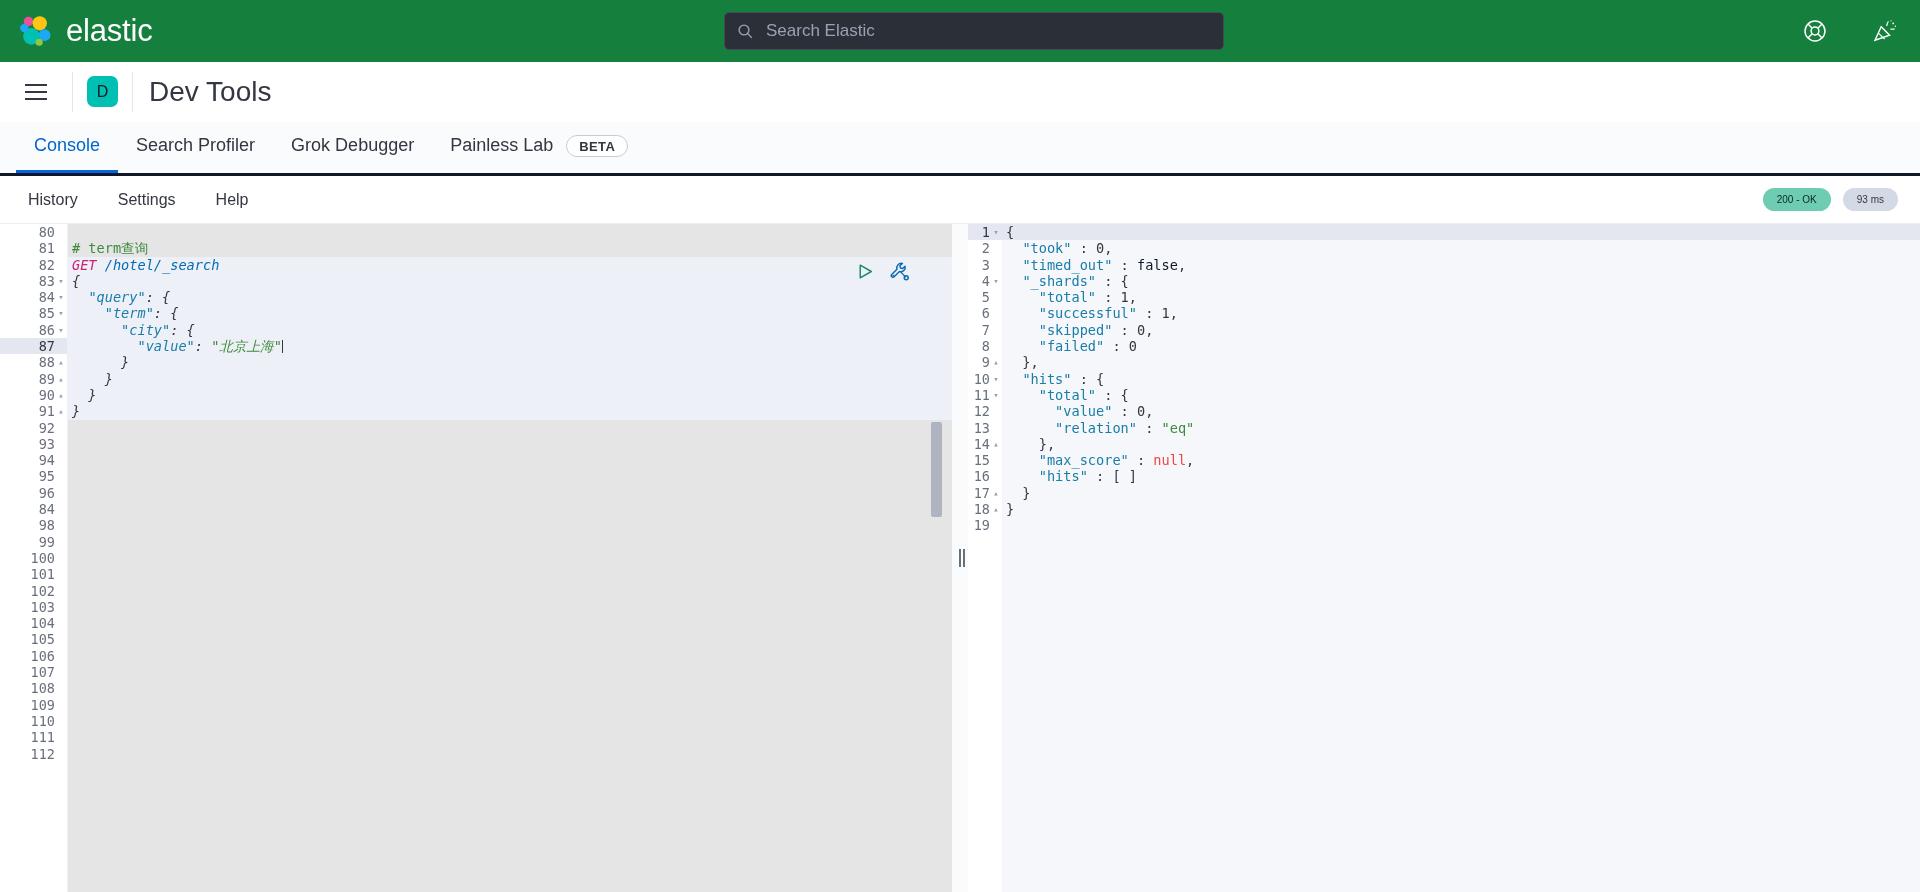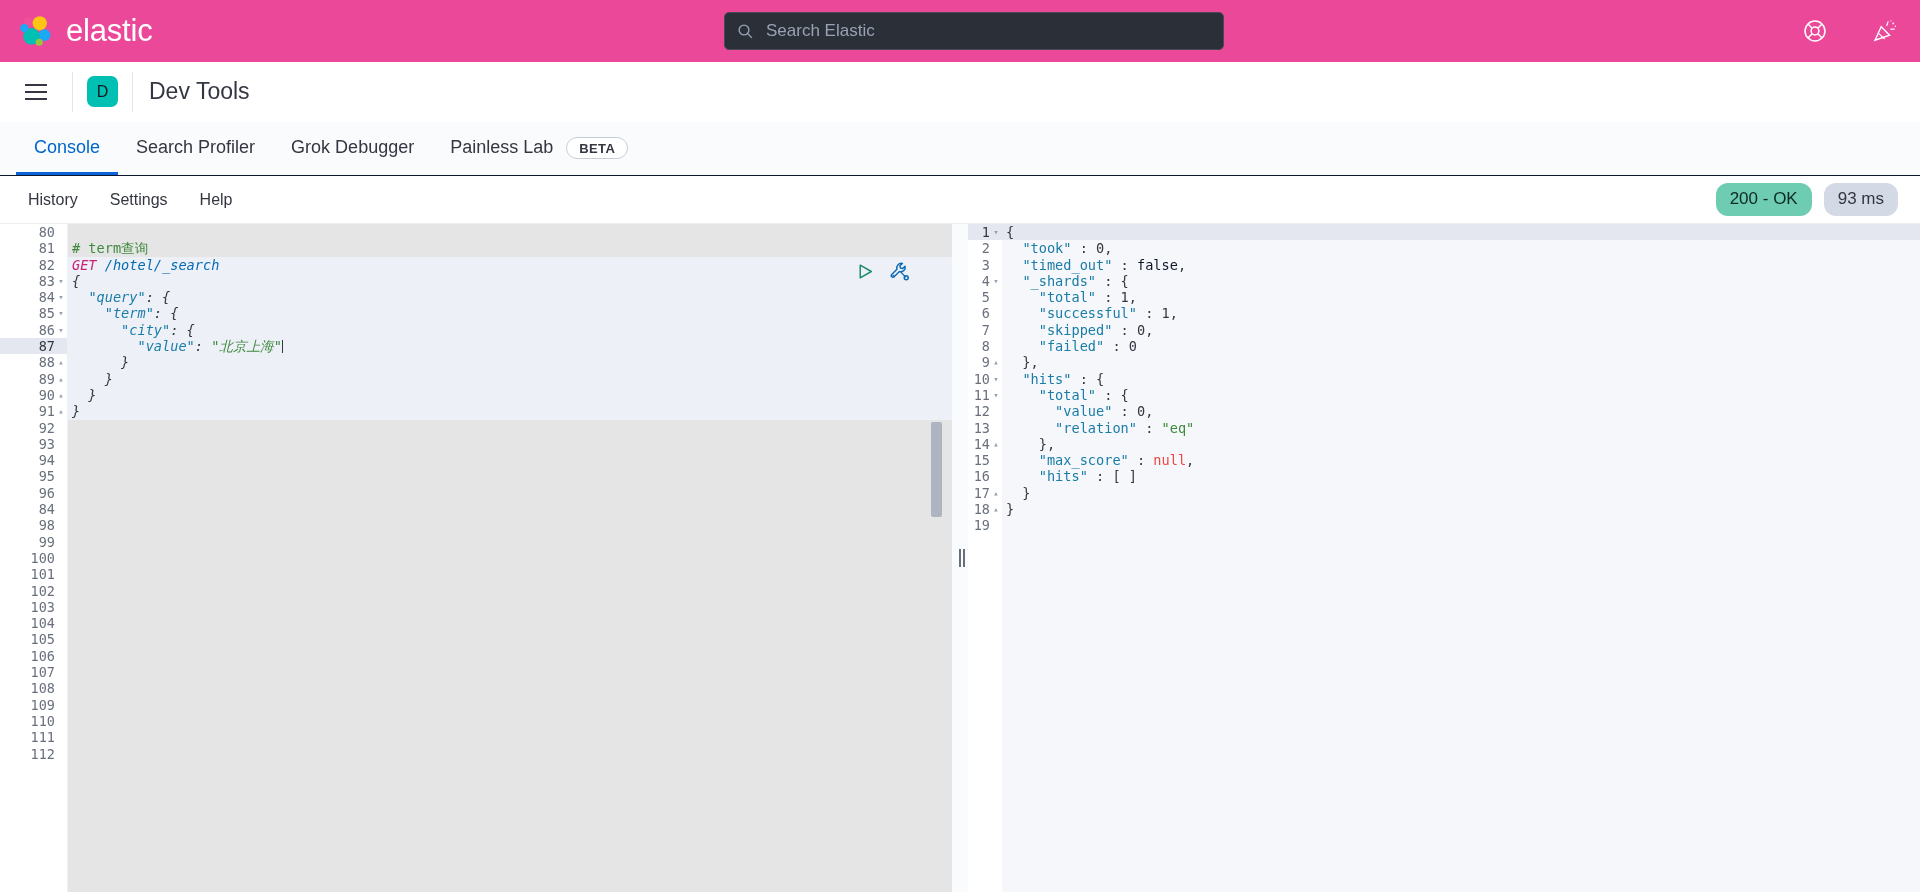--- a/index.html
+++ b/index.html
@@ -6,21 +6,21 @@
   html, body {
     width: 1920px; height: 892px;
     font-family: "Liberation Sans", sans-serif;
     background: #ffffff;
     overflow: hidden;
   }
 
   
   .topbar {
     height: 62px;
-    background: #ec4899;
+    background: #15803d;
     display: flex;
     align-items: center;
     position: relative;
   }
   .brand { display: flex; align-items: center; padding-left: 16px; gap: 12px; }
   .logo-wrap { width: 38px; height: 38px; position: relative; }
   .brand-name {
     color: #ffffff;
     font-size: 31px;
     letter-spacing: -0.2px;
@@ -61,31 +61,31 @@
   .hamburger { width: 44px; height: 44px; display:flex; align-items:center; justify-content:center; cursor: pointer; }
   .hamburger i { display:block; width: 22px; height: 2px; background:#343741; box-shadow: 0 -7px 0 #343741, 0 7px 0 #343741; }
   .vsep { width: 1px; height: 40px; background: #e3e6ec; margin: 0 14px; }
   .app-badge {
     width: 31px; height: 31px; border-radius: 7px;
     background: #00bfb3; color: #16191d;
     display:flex; align-items:center; justify-content:center;
     font-size: 16px; font-weight: 400;
     cursor: pointer;
   }
-  .app-title { font-size: 23px; color: #343741; margin-left: 2px; }
+  .app-title { font-size: 28px; color: #343741; margin-left: 2px; }
 
   
   .tabsbar {
     height: 54px;
     background: #fafbfd;
     display: flex;
     align-items: flex-end;
     padding-left: 16px;
     gap: 0;
-    border-bottom: 1px solid #0f172a;
+    border-bottom: 3px solid #0f172a;
   }
   .tab {
     height: 52px;
     display: flex; align-items: center; gap: 13px;
     padding: 0 18px;
     font-size: 18px;
     color: #343741;
     cursor: pointer;
     border-bottom: 3px solid transparent;
     white-space: nowrap;
@@ -103,32 +103,32 @@
     line-height: 1;
   }
 
   
   .consolebar {
     height: 48px;
     background: #ffffff;
     display: flex;
     align-items: center;
     padding-left: 16px;
-    gap: 8px;
+    gap: 16px;
     position: relative;
     border-bottom: 1px solid #eceff3;
   }
   .cbtn {
     font-size: 16px; color: #343741;
     padding: 6px 12px; cursor: pointer;
   }
   .status-wrap { position: absolute; right: 22px; display: flex; align-items: center; gap: 12px; }
   .pill {
     border-radius: 12px;
-    font-size: 17px;
+    font-size: 10px;
     padding: 5px 14px;
     line-height: 1.3;
   }
   .pill.ok { background: #6dccb1; color: #0b2926; }
   .pill.time { background: #d3dae6; color: #343741; }
 
   
   .split { display: flex; height: calc(892px - 62px - 60px - 54px - 48px); position: relative; }
   .pane { position: relative; overflow: hidden; }
   .pane-left { width: 952px; background: #e5e5e5; }

